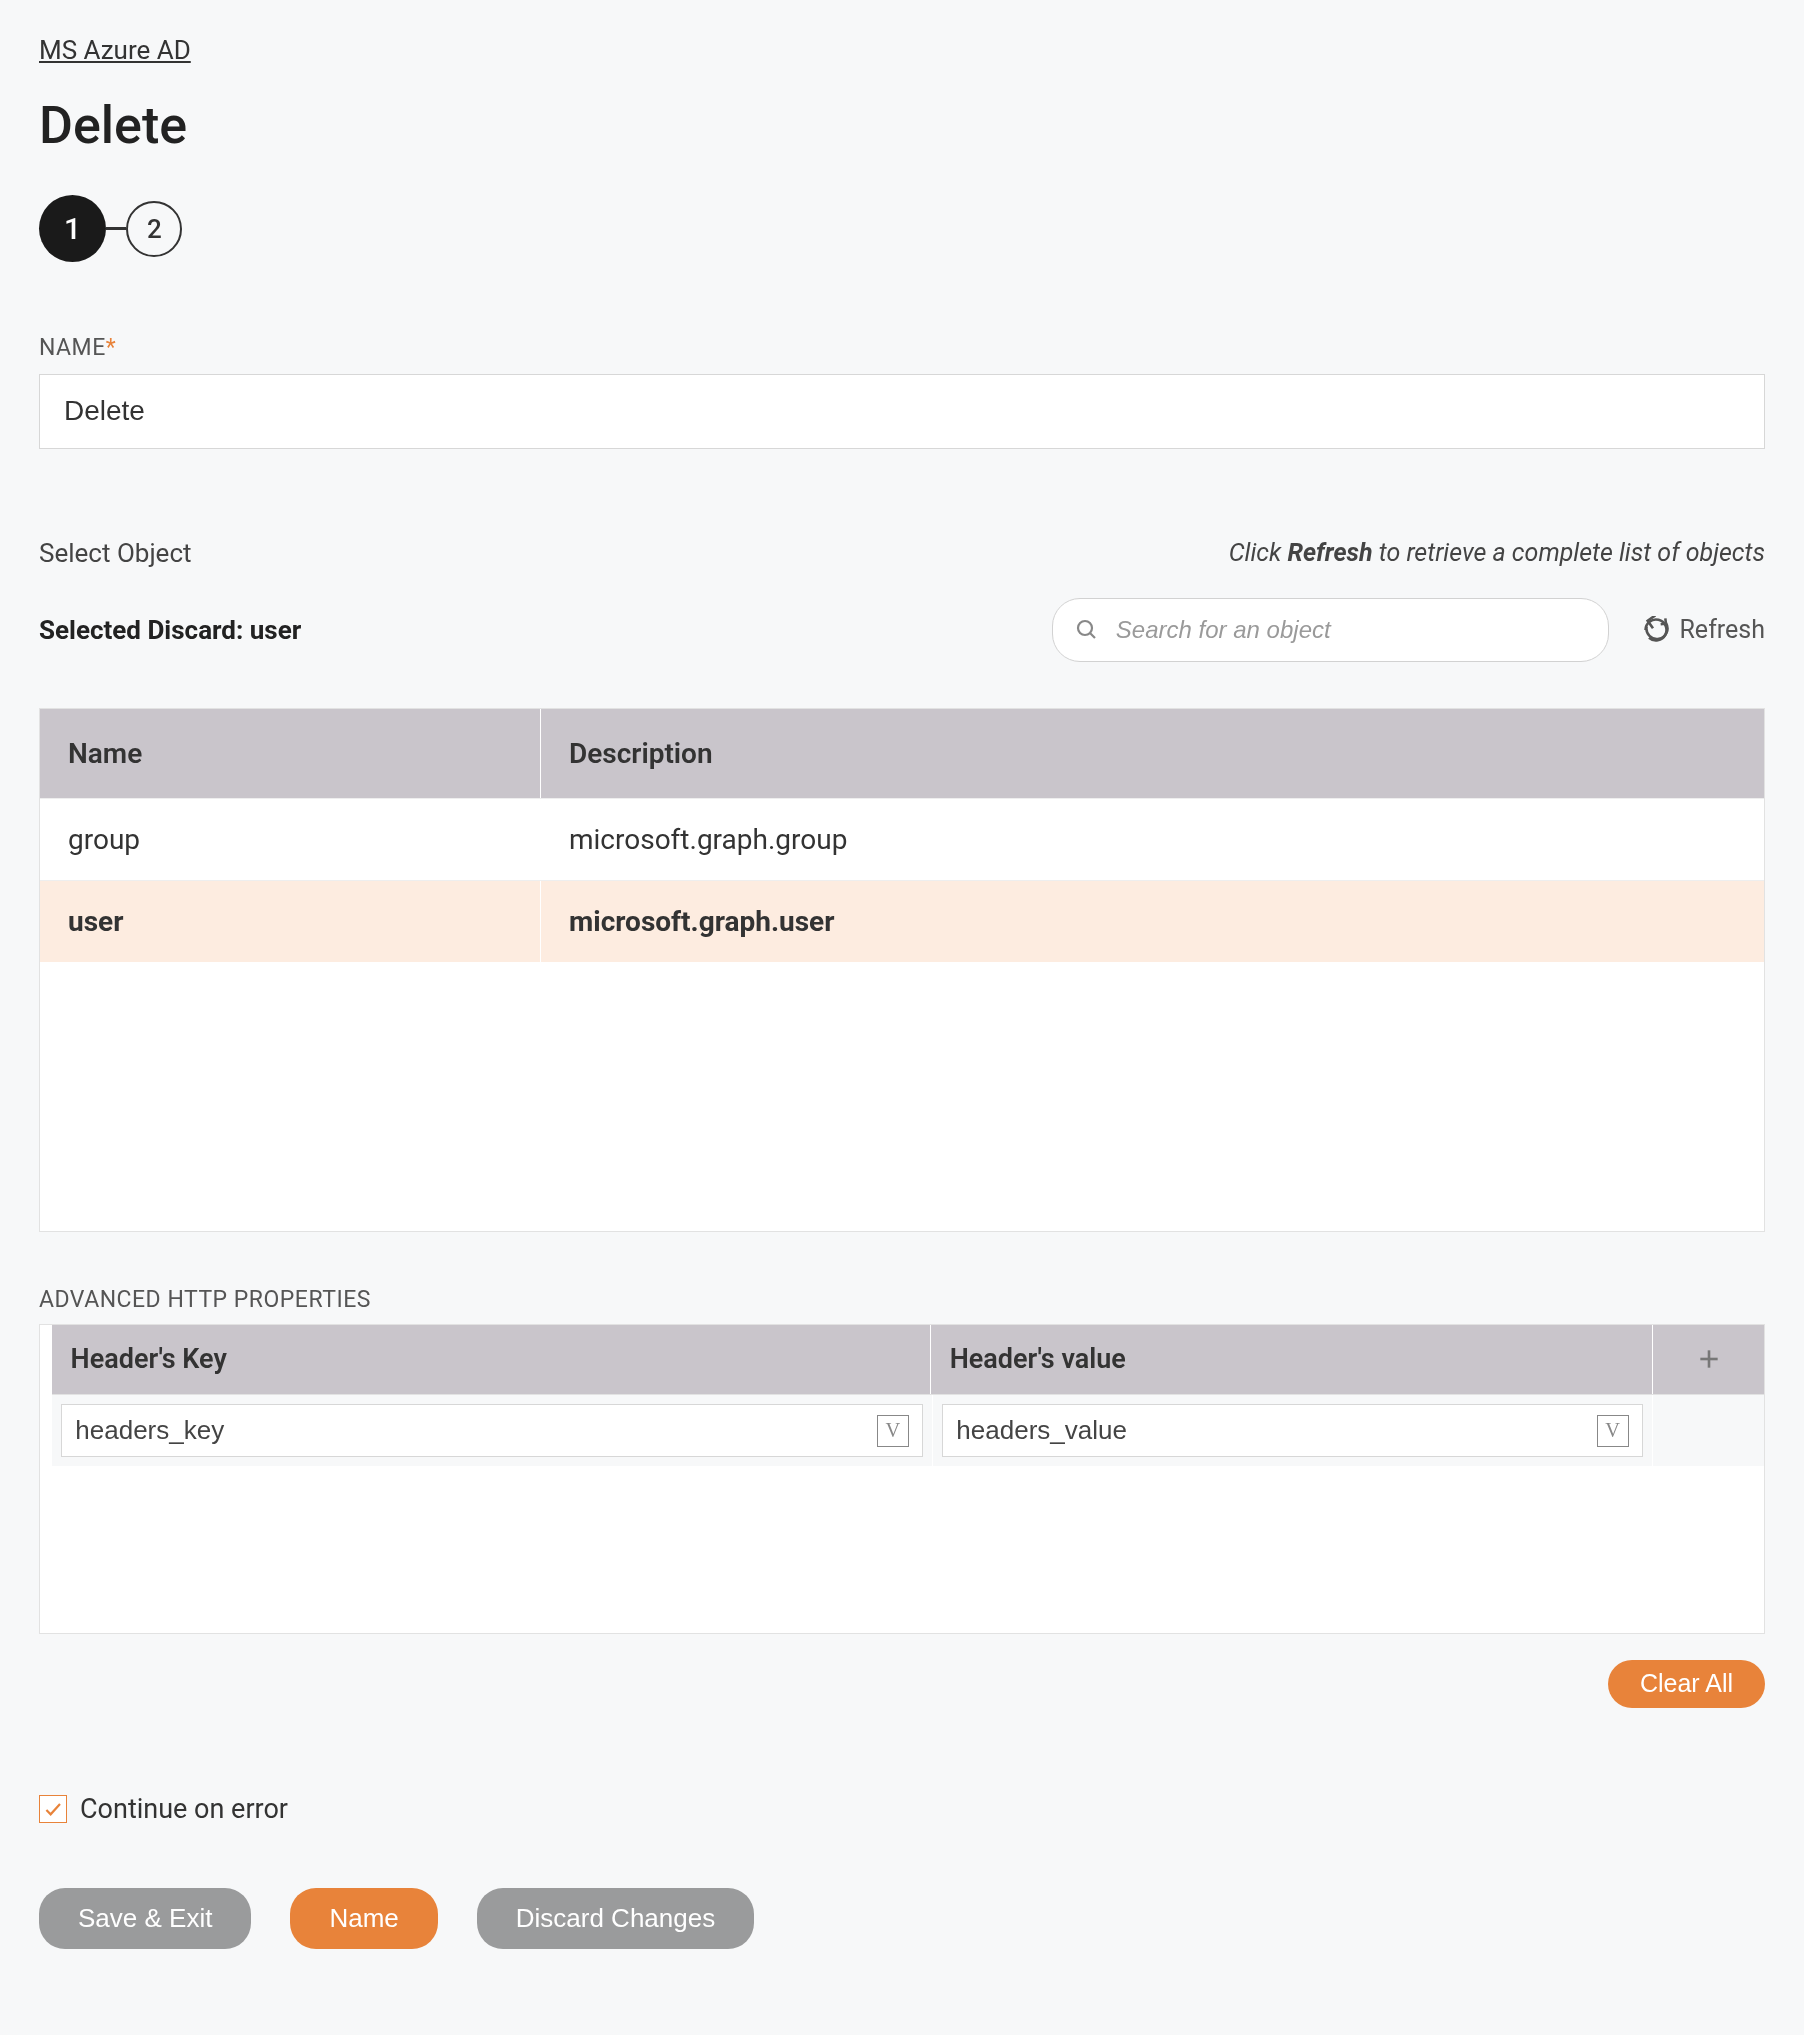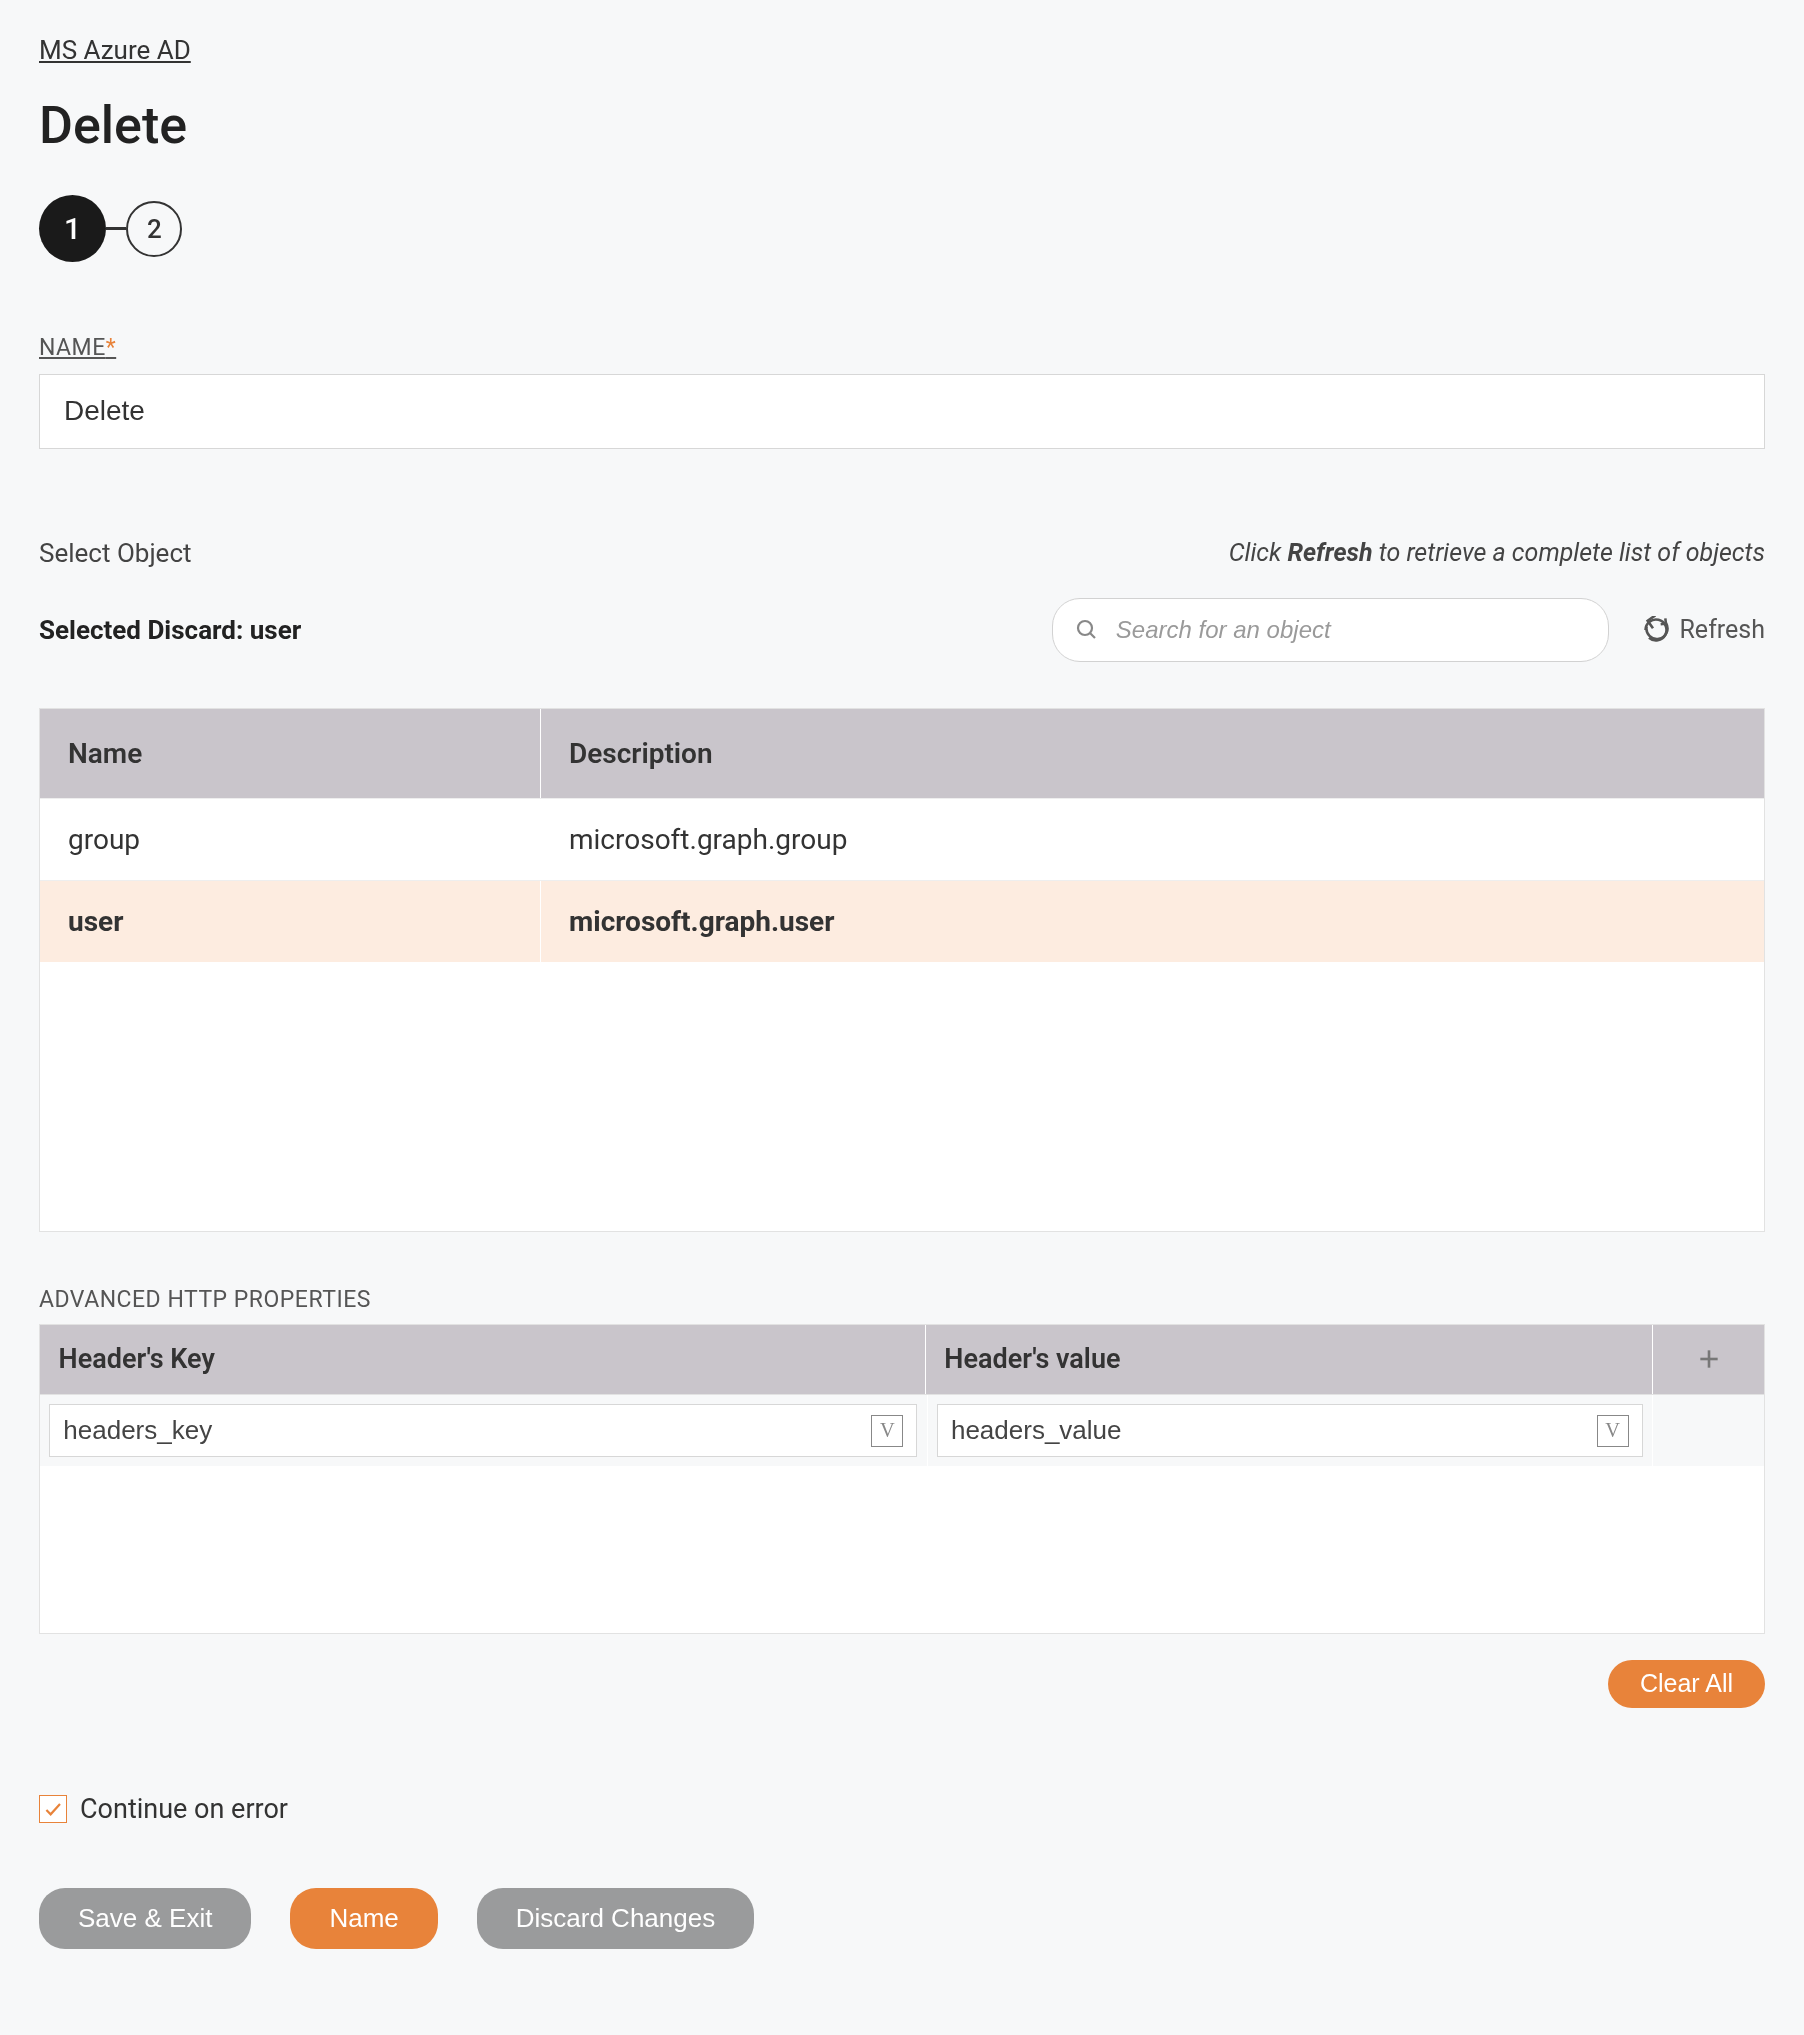--- a/index.html
+++ b/index.html
@@ -54,21 +54,20 @@
       width: 20.4px;
       height: 2.8px;
       background: #333;
     }
     .field-label {
       font-size: 23px;
       color: #555;
       letter-spacing: 0.5px;
       margin-top: 72px;
       display: block;
-      text-decoration: underline;
     }
     .field-label .req { color: #e8833a; }
     .text-input {
       width: 100%;
       margin-top: 13px;
       padding: 20.4px 24px;
       font-size: 28px;
       border: 0.9px solid #d7d7d7;
       background: #fff;
       color: #333;
@@ -153,20 +152,21 @@
       font-size: 23px;
       color: #555;
       margin-top: 54px;
       letter-spacing: 0.5px;
     }
     .adv-table {
       width: 100%;
       margin-top: 11px;
       border: 0.9px solid #e2e2e2;
       background: #fff;
+      padding-left: 12px;
     }
     .adv-head {
       display: flex;
       background: #c9c5cb;
     }
     .adv-th {
       padding: 18.6px 18.6px;
       font-weight: 600;
       font-size: 27px;
       color: #333;

